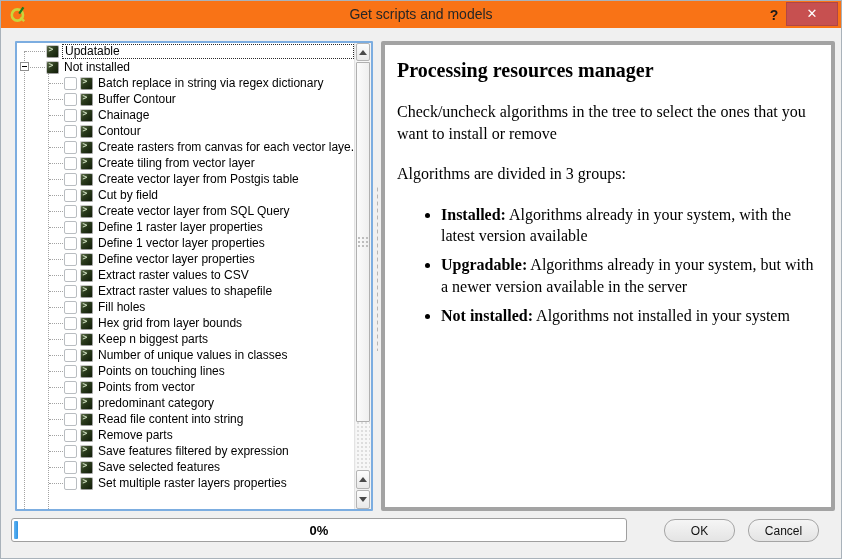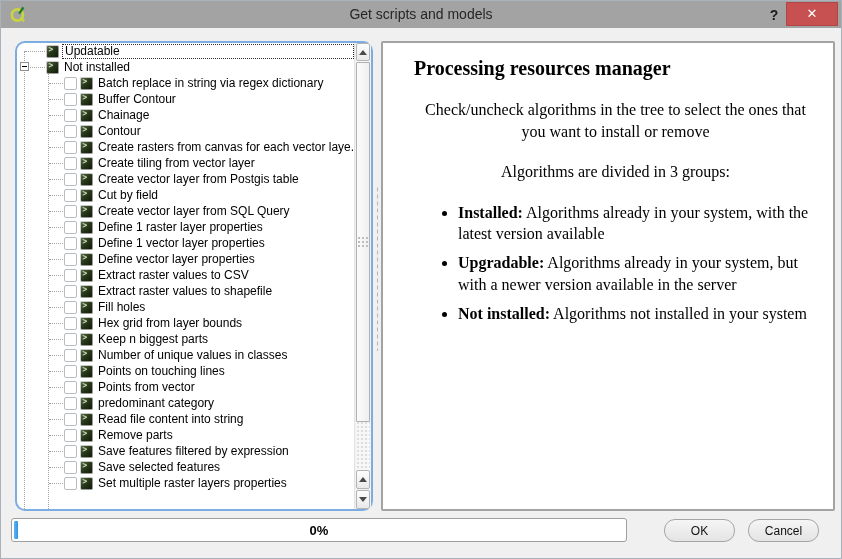--- a/index.html
+++ b/index.html
@@ -2,33 +2,33 @@
 <html><head>
 <meta charset="utf-8">
 <style>
   * { margin:0; padding:0; box-sizing:border-box; }
   html,body { background:#d8d8d8; font-family:"Liberation Sans", sans-serif; }
   .window {
     position:relative; width:842px; height:559px;
     background:#f0f0f0; border:1px solid #a9b2ba; overflow:hidden;
   }
   
-  .titlebar { position:absolute; left:0; top:0; right:0; height:27px; background:#a3a3a3; }
+  .titlebar { position:absolute; left:0; top:0; right:0; height:27px; background:#f97316; }
   .app-icon { position:absolute; left:9px; top:5px; width:16px; height:16px; }
   .title { position:absolute; left:0; right:0; top:5px; text-align:center;
            font-size:14px; color:#262626; }
   .help-btn { position:absolute; right:56px; top:3px; width:22px; height:21px;
               border:none; background:transparent; font-weight:bold; font-size:14px;
               color:#1a1a1a; cursor:pointer; }
   .close-btn { position:absolute; right:3px; top:1px; width:52px; height:24px;
                background:#c75050; border:1px solid #b04646; color:#fff;
                font-size:13px; line-height:22px; text-align:center; cursor:pointer; }
   
   .tree-panel { position:absolute; left:14px; top:40px; width:358px; height:470px;
-                background:#ffffff; border:2px solid #7cade0; border-radius:10px; }
+                background:#ffffff; border:2px solid #7cade0; border-radius:1px; }
   .tree-viewport { position:absolute; left:0; top:0; bottom:0; right:17px; overflow:hidden; }
   .vline { position:absolute; width:0; border-left:1px dotted #a3a3a3; }
   .vline.root { left:7px; top:8px; bottom:0; }
   .vline.children { left:31px; top:30px; bottom:0; }
   .tree-row { position:relative; height:16px; display:flex; align-items:center;
               font-size:12px; color:#000; white-space:nowrap; cursor:default; }
   .tree-row .hline { position:absolute; top:8px; height:0; border-top:1px dotted #a3a3a3; }
   .tree-row.group .hline { left:8px; width:20px; }
   .tree-row.child .hline { left:32px; width:14px; }
   .expander { position:absolute; left:3px; top:3px; width:9px; height:9px;
@@ -73,25 +73,25 @@
              margin:-6px 0 0 -6px;
              background-image:radial-gradient(#bdbdbd 0.8px, transparent 0.9px);
              background-size:4px 4px; }
   
   .splitter { position:absolute; left:373px; top:40px; width:7px; height:470px; cursor:col-resize; }
   .splitter-dots { position:absolute; left:2px; top:145px; width:3px; height:165px;
                    background-image:radial-gradient(#b5b5b5 0.8px, transparent 0.9px);
                    background-size:3px 7px; }
   
   .doc-panel { position:absolute; left:380px; top:40px; width:454px; height:470px;
-               background:#fff; border:2px solid #a3a3a3; border-radius:2px;
-               padding:10px 16px 0 31px; overflow:hidden;
+               background:#fff; border:4px solid #a3a3a3; border-radius:2px;
+               padding:10px 16px 0 12px; overflow:hidden;
                font-family:"Liberation Serif", serif; font-size:16px; color:#000; }
   .doc-title { font-size:20px; font-weight:bold; margin-top:4px; }
-  .doc-p { margin-top:19px; line-height:1.35;text-align:center; }
+  .doc-p { margin-top:19px; line-height:1.35; }
   .doc-list { margin-top:19px; padding-left:44px; }
   .doc-list li { line-height:1.33;margin-top:8px; }
   
   .progress { position:absolute; left:10px; top:517px; width:616px; height:24px;
               background:#fff; border:1px solid #9f9f9f; border-radius:3px; }
   .progress-chunk { position:absolute; left:2px; top:2px; bottom:2px; width:4px;
                     background:linear-gradient(90deg,#62b4f2,#2f94e4); border-radius:1px; }
   .progress-label { position:absolute; left:0; right:0; top:4px; text-align:center;
                     font-weight:bold; font-size:13px; color:#000; }
   .push-btn { position:absolute; top:518px; width:71px; height:23px;

